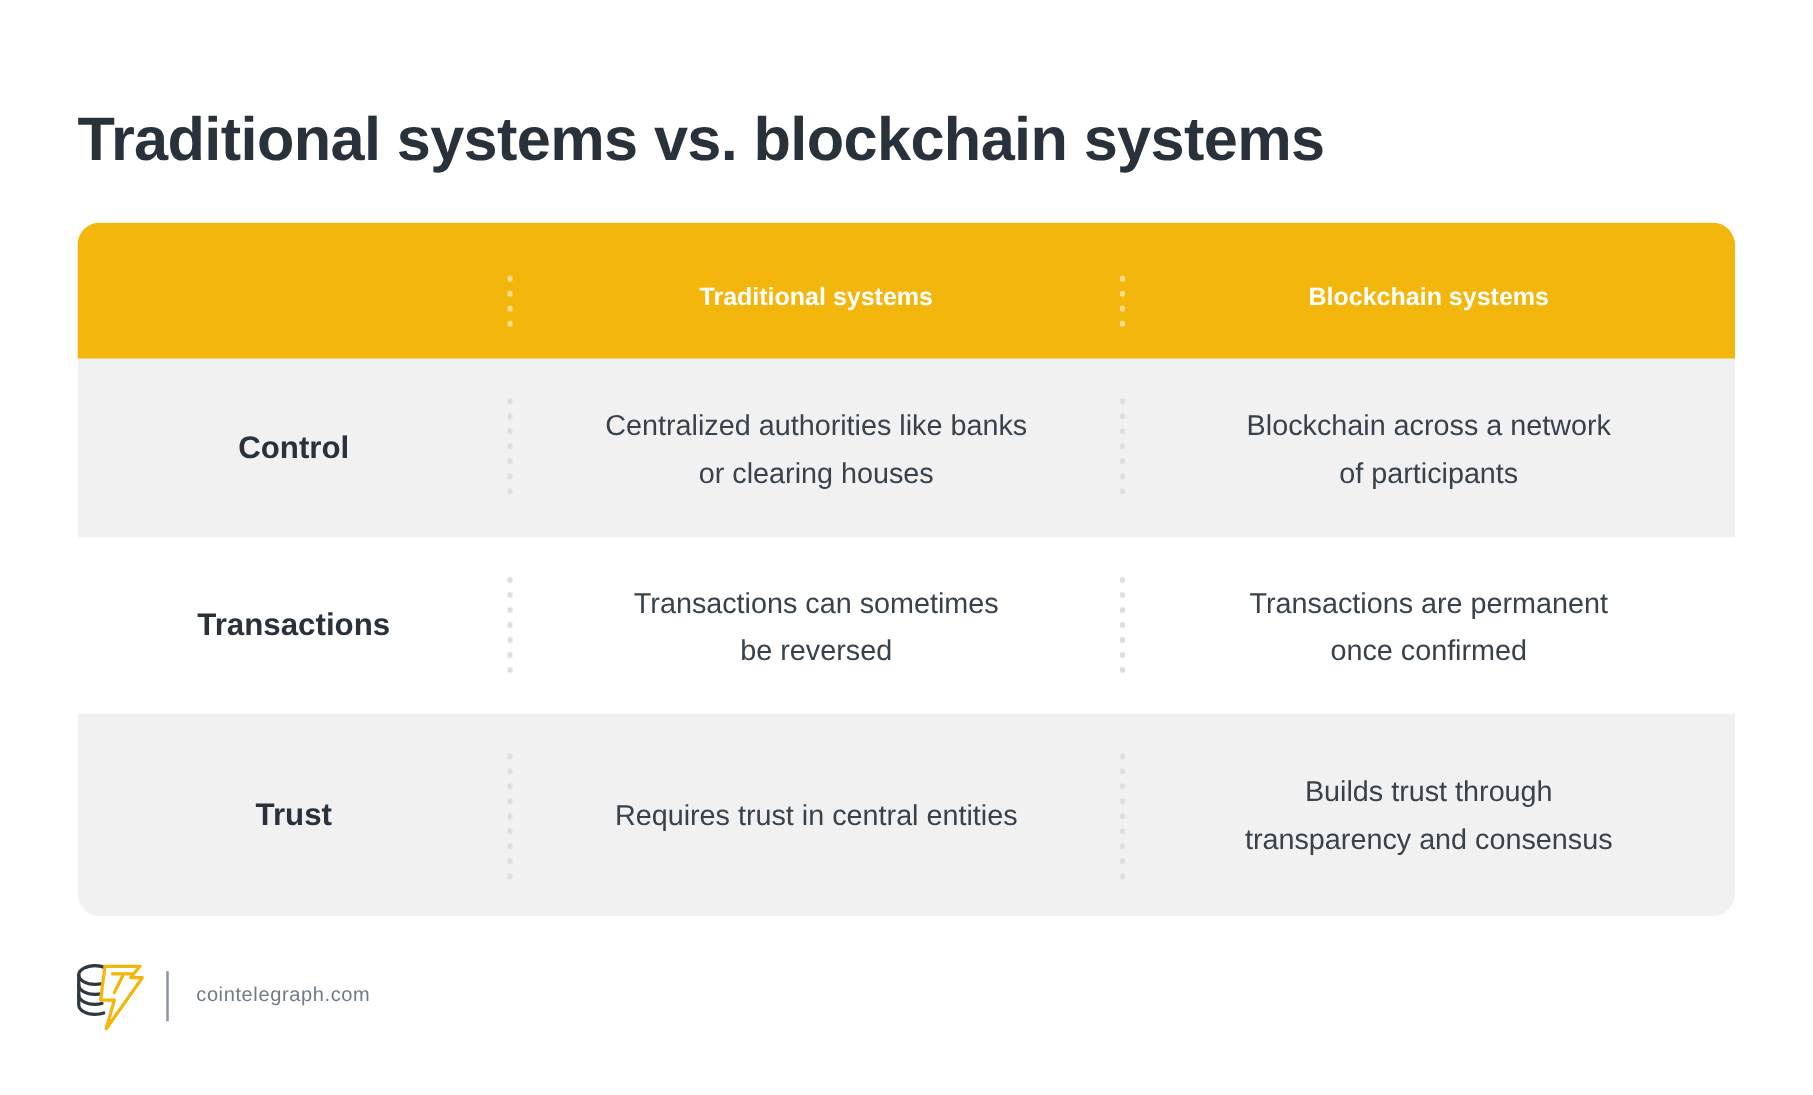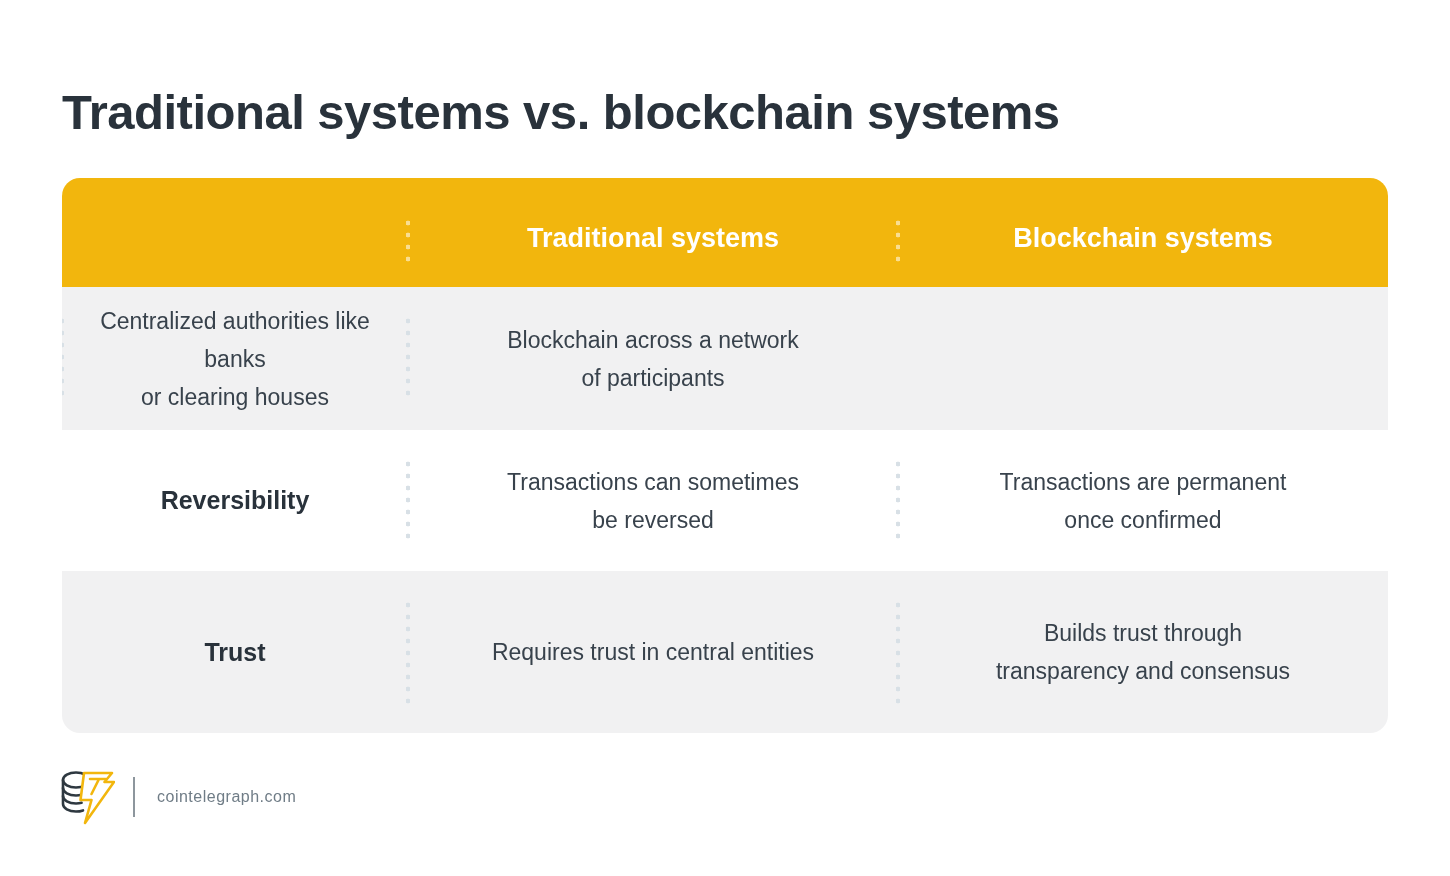--- a/index.html
+++ b/index.html
@@ -63,21 +63,21 @@
     background-size:4px 12px;
     background-repeat:repeat-y;
     background-position:center top;
   }
   .thead .cell.dotted::before {
     --dot-color: rgba(255,255,255,0.55);
     top:27px; bottom:25px;
   }
   .head-cell {
     color:var(--header-text);
-    font-size:27px;
+    font-size:20px;
     font-weight:700;
     margin-top:12px;
   }
   .label-cell {
     color:var(--title-text);
     font-size:25px;
     font-weight:700;
   }
   .body-cell {
     color:var(--body-text);
@@ -110,28 +110,29 @@
 
 <div class="table">
 
   <div class="trow thead">
     <div class="cell head-cell"></div>
     <div class="cell head-cell dotted">Traditional systems</div>
     <div class="cell head-cell dotted">Blockchain systems</div>
   </div>
 
   <div class="trow row-1">
+    <div class="cell label-cell">Control</div>
     <div class="cell body-cell dotted">Centralized authorities like banks
 or clearing houses</div>
     <div class="cell body-cell dotted">Blockchain across a network
 of participants</div>
   </div>
 
   <div class="trow row-2">
-    <div class="cell label-cell">Reversibility</div>
+    <div class="cell label-cell">Transactions</div>
     <div class="cell body-cell dotted">Transactions can sometimes
 be reversed</div>
     <div class="cell body-cell dotted">Transactions are permanent
 once confirmed</div>
   </div>
 
   <div class="trow row-3">
     <div class="cell label-cell">Trust</div>
     <div class="cell body-cell dotted">Requires trust in central entities</div>
     <div class="cell body-cell dotted">Builds trust through

